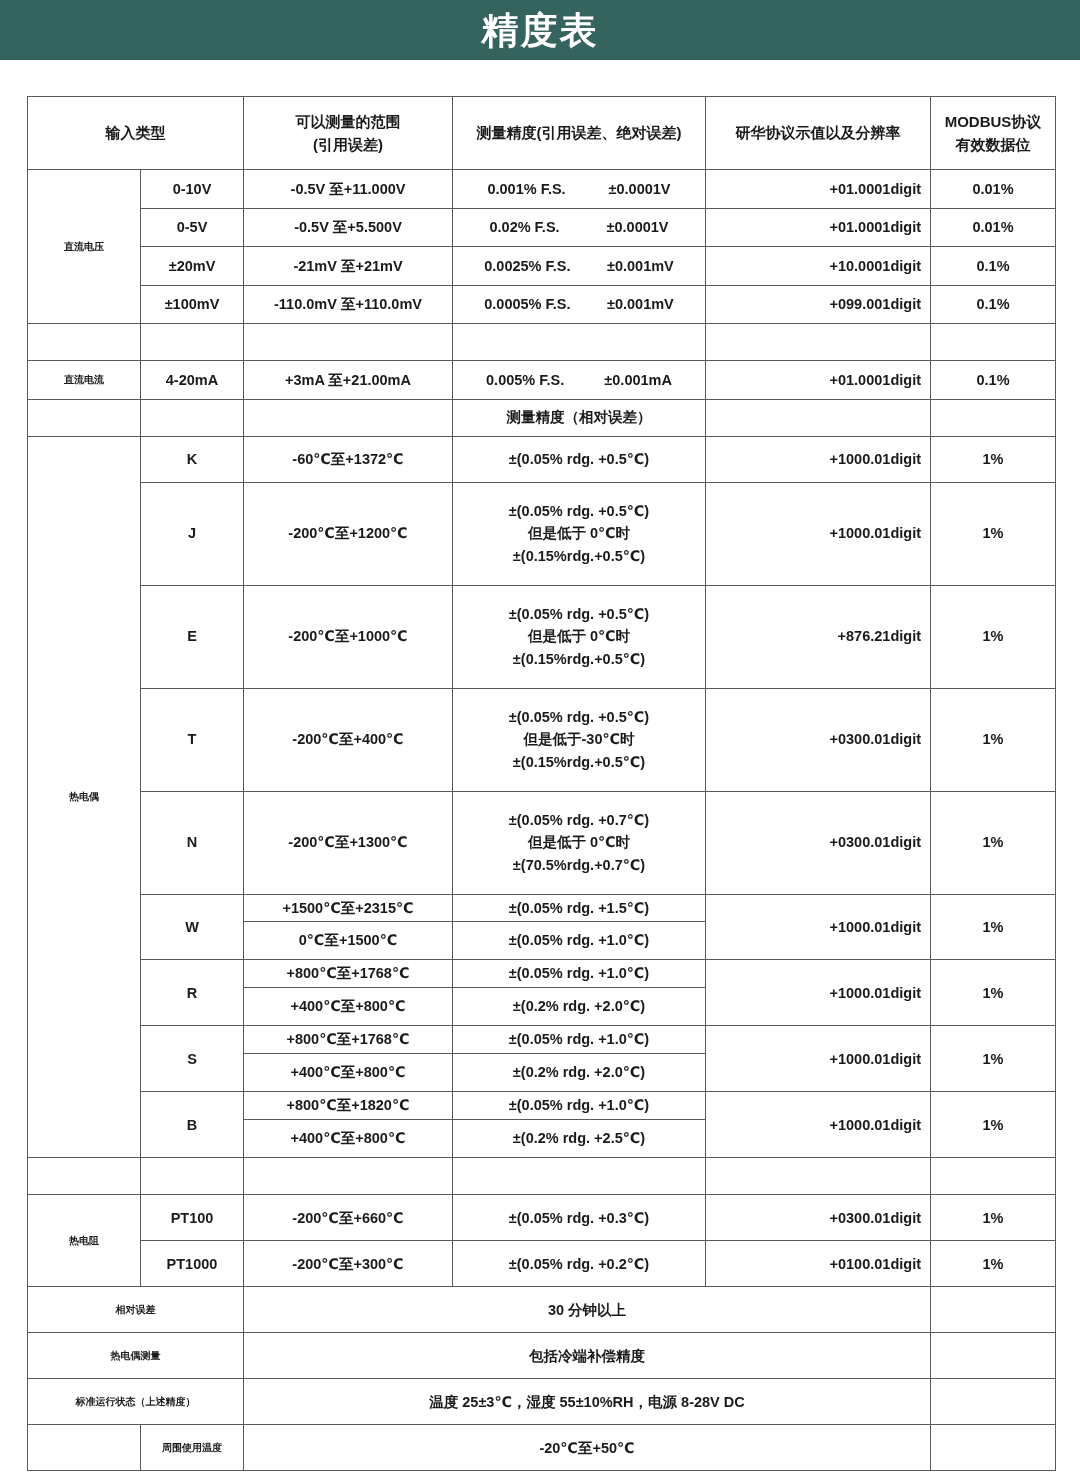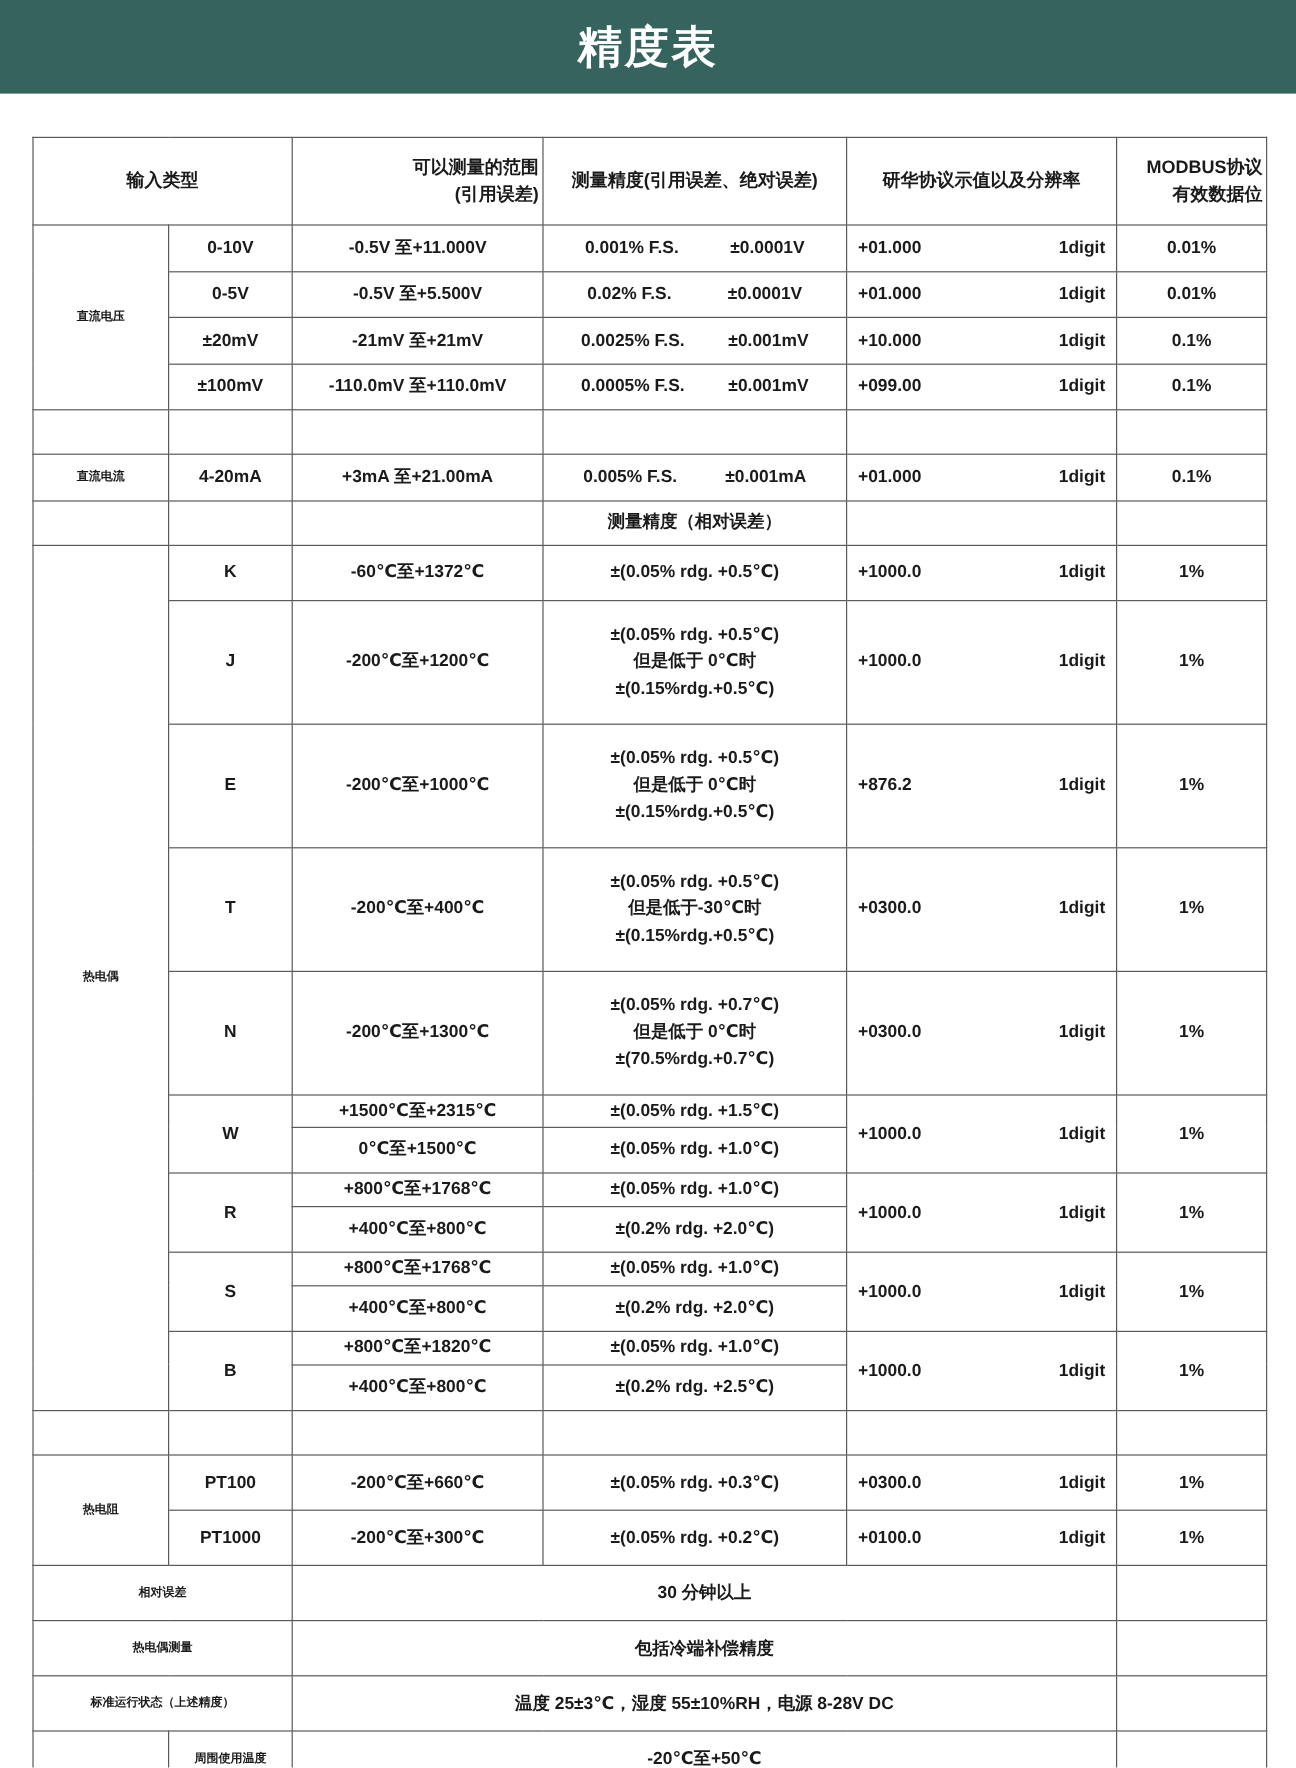--- a/index.html
+++ b/index.html
@@ -5,21 +5,21 @@
   html,body{margin:0;padding:0;}
   body{
     width:1080px;
     height:1473px;
     background:#ffffff;
     font-family:"Liberation Sans","DejaVu Sans",sans-serif;
     color:#1a1a1a;
     overflow:hidden;
   }
   .banner{
-    height:78px;
+    height:60px;
     background:#35635e;
     display:flex;
     align-items:center;
     justify-content:center;
   }
   .banner-title{
     color:#ffffff;
     font-size:37px;
     font-weight:bold;
     letter-spacing:2px;
@@ -46,25 +46,25 @@
   }
   td.hdr{
     font-weight:normal;
     font-size:15px;
     height:68px;
     line-height:1.35;
   }
   td.blank{height:32px;}
   td.cn{font-weight:normal;}
   td.lbl{font-weight:normal;font-size:10px;}
-  .two-line{display:block;text-align:right;}
+  .two-line{display:block;}
   .stacked{line-height:2.0;}
   .valcell{
     display:flex;
-    justify-content:space-between;
+    justify-content:flex-end;
     align-items:center;
     padding:0 6px;
   }
   .valcell span{display:inline-block;}
   .acccell{
     display:flex;
     justify-content:space-around;
     align-items:center;
     padding:0 10px;
   }

